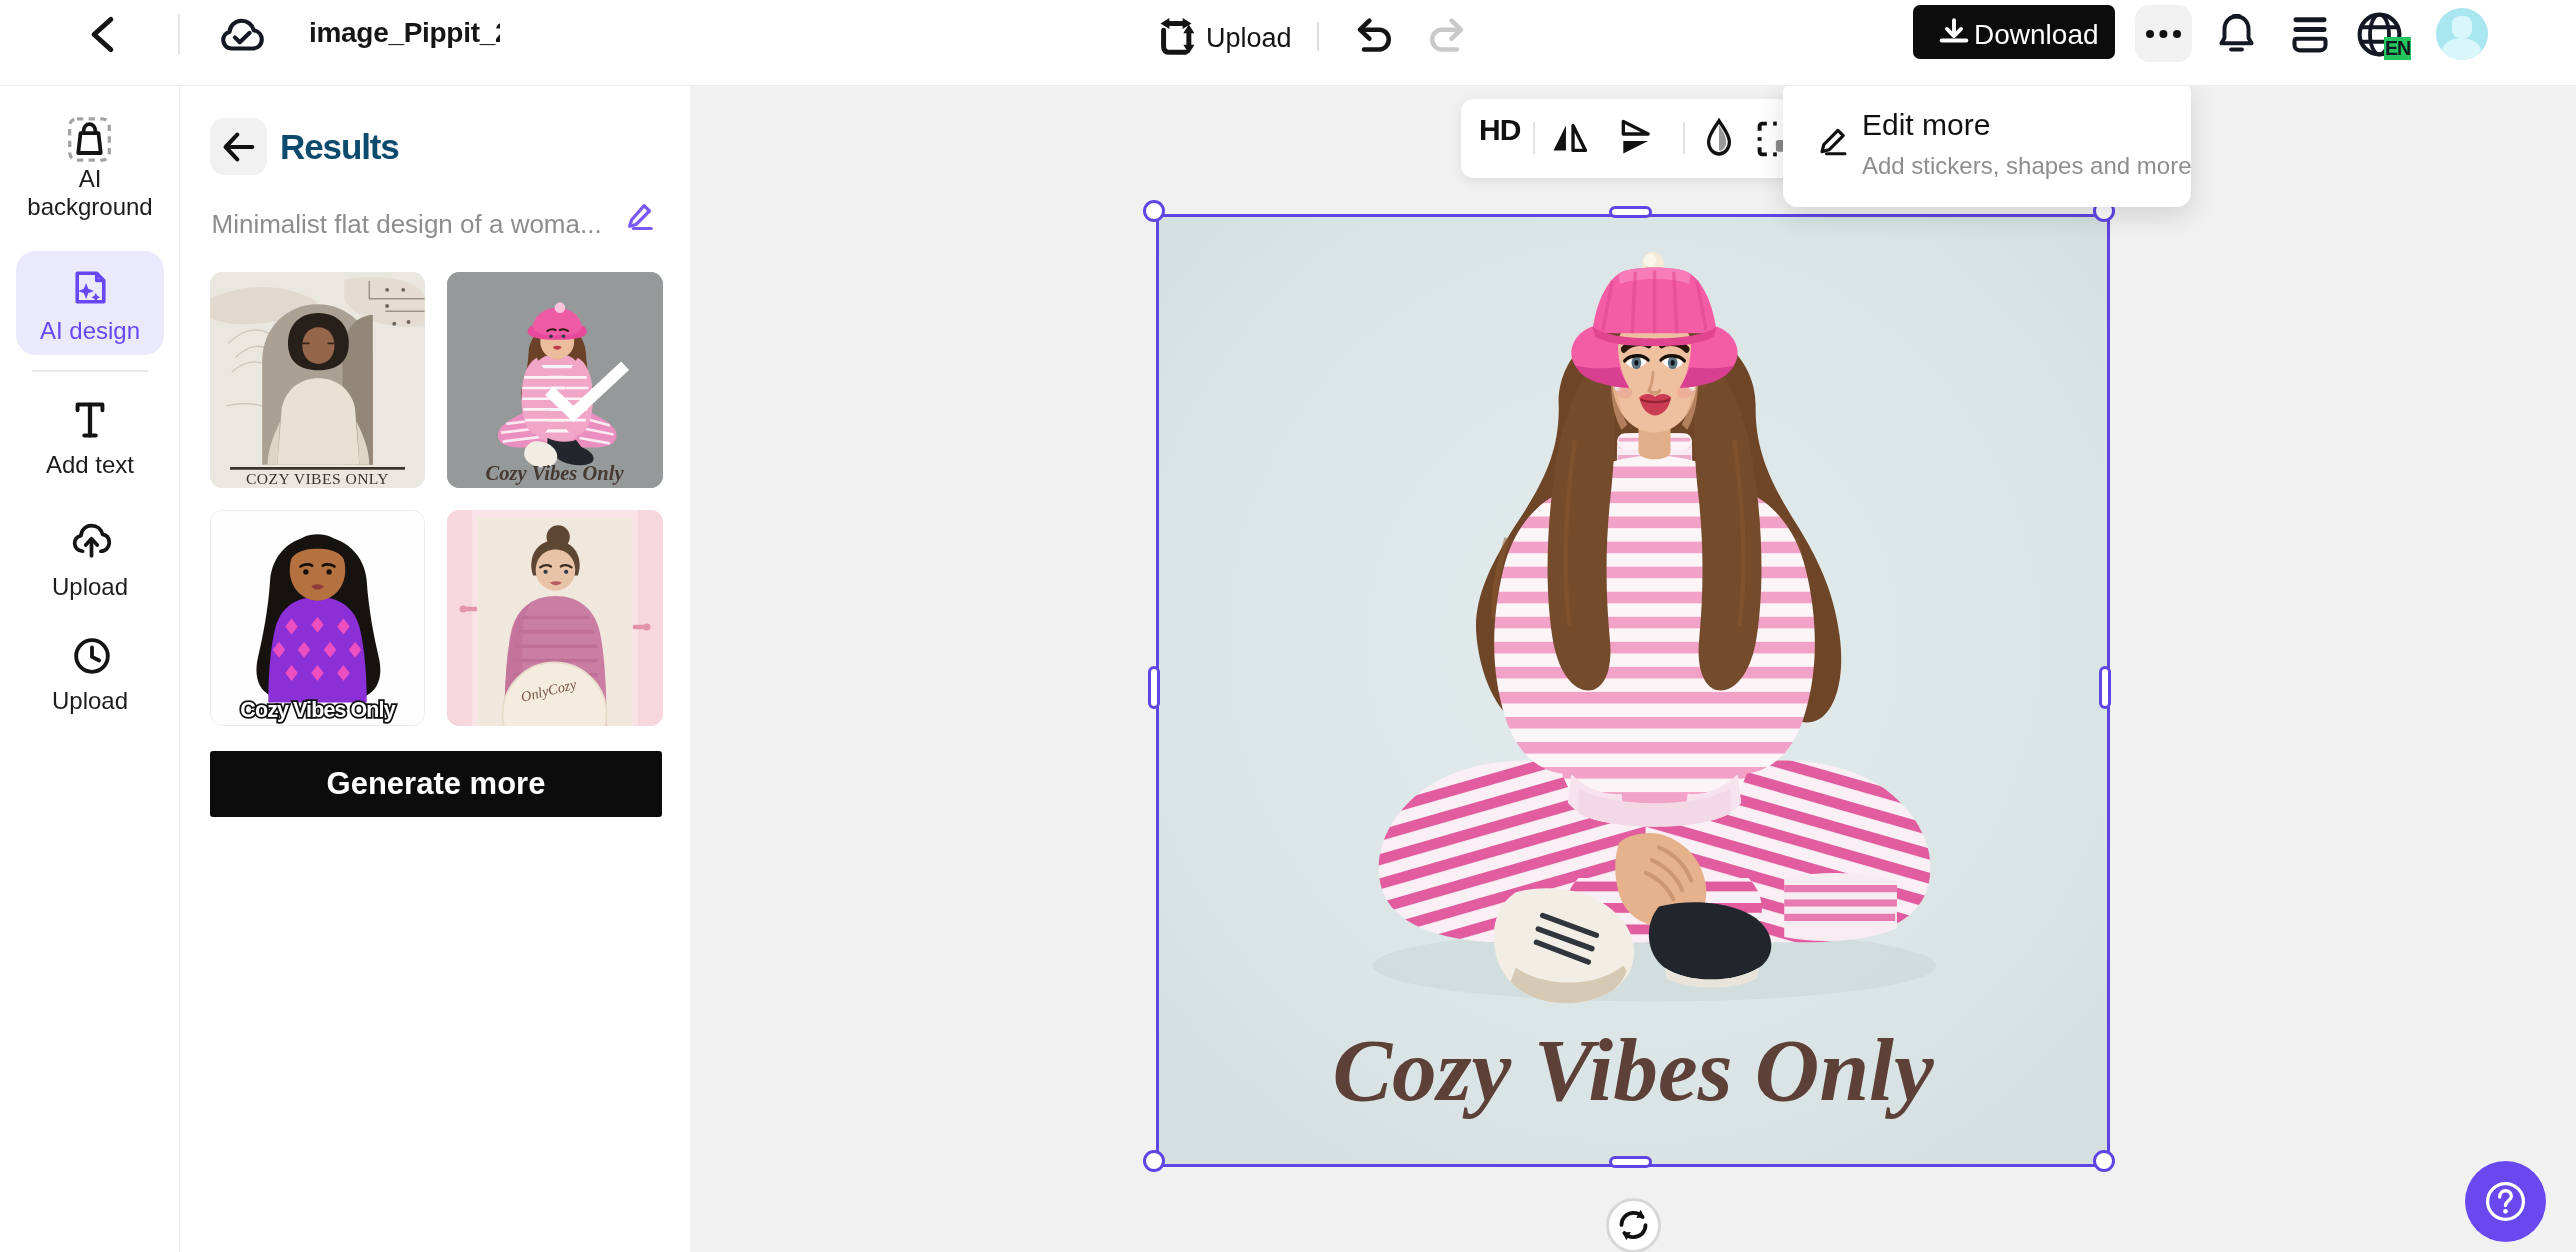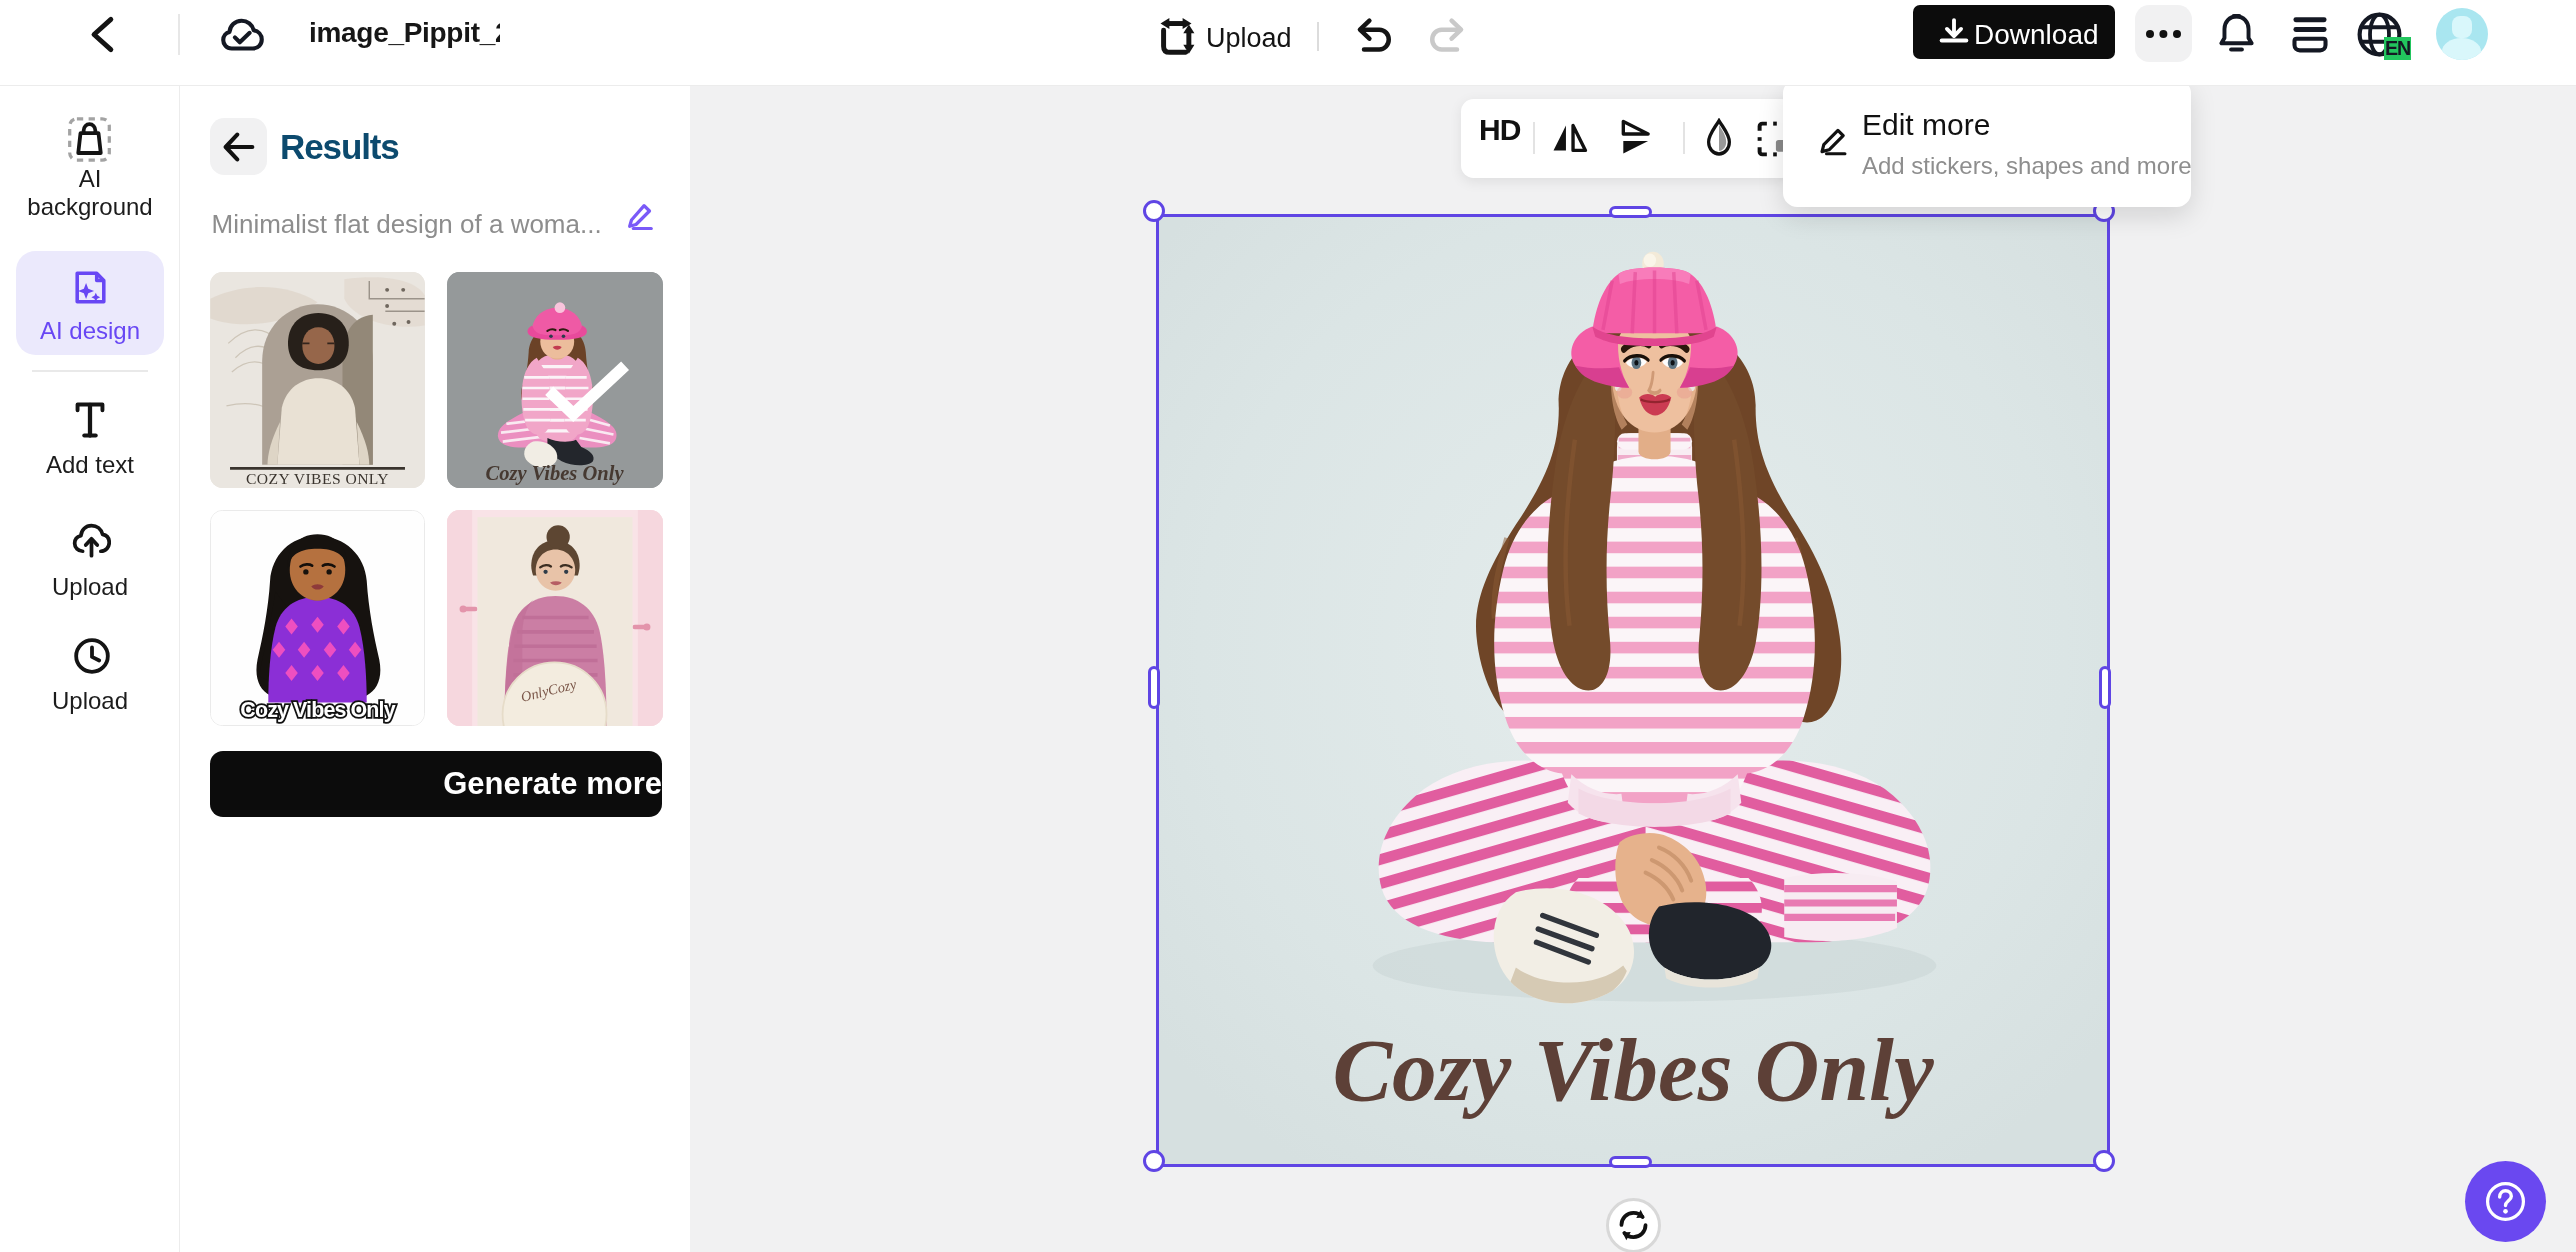--- a/index.html
+++ b/index.html
@@ -275,21 +275,21 @@
       <path d="M84 120 h74 M78 136 h86 M75 152 h92 M74 168 h94 M74 184 h94 M74 200 h94" stroke="#b96691" stroke-width="4" opacity="0.6" fill="none"></path>
       <path d="M96 100 C88 110 84 124 84 140 L84 241 L64 241 C64 190 68 140 80 116 Z" fill="#c06f97" opacity="0.7"></path>
 
       <circle cx="120" cy="228" r="58" fill="#f3ecdf"></circle>
       <circle cx="120" cy="228" r="58" fill="none" stroke="#e6dcc9" stroke-width="2"></circle>
       <text x="120" y="206" text-anchor="middle" font-family="Liberation Serif, serif" font-size="16" fill="#7a5648" font-style="italic" transform="rotate(-14 120 228)">OnlyCozy</text>
       <text x="120" y="252" text-anchor="middle" font-family="Liberation Serif, serif" font-size="16" fill="#7a5648" font-style="italic" transform="rotate(-10 120 228)">Vibes</text>
     </svg>
   </div>
 
-  <div class="abs" style="left:28px; top:665px; width:452px; height:66px; background:#0c0c0c; border-radius:13px; text-align:right; line-height:66px; font-size:31px; font-weight:600; color:#fff;">Generate more</div>
+  <div class="abs" style="left:28px; top:665px; width:452px; height:66px; background:#0c0c0c; border-radius:3px; text-align:center; line-height:66px; font-size:31px; font-weight:600; color:#fff;">Generate more</div>
 </div>
 
 <div id="canvas">
 
   <div id="art" class="abs" style="left:468px; top:130px; width:951px; height:950px; background:#d9e3e3;">
   <svg width="951" height="950" viewBox="0 0 1063 1062">
     <defs>
       <radialGradient id="bgx" cx="50%" cy="45%" r="65%">
         <stop offset="0%" stop-color="#e4ecec"></stop>
             <stop offset="70%" stop-color="#dbe5e5"></stop>

